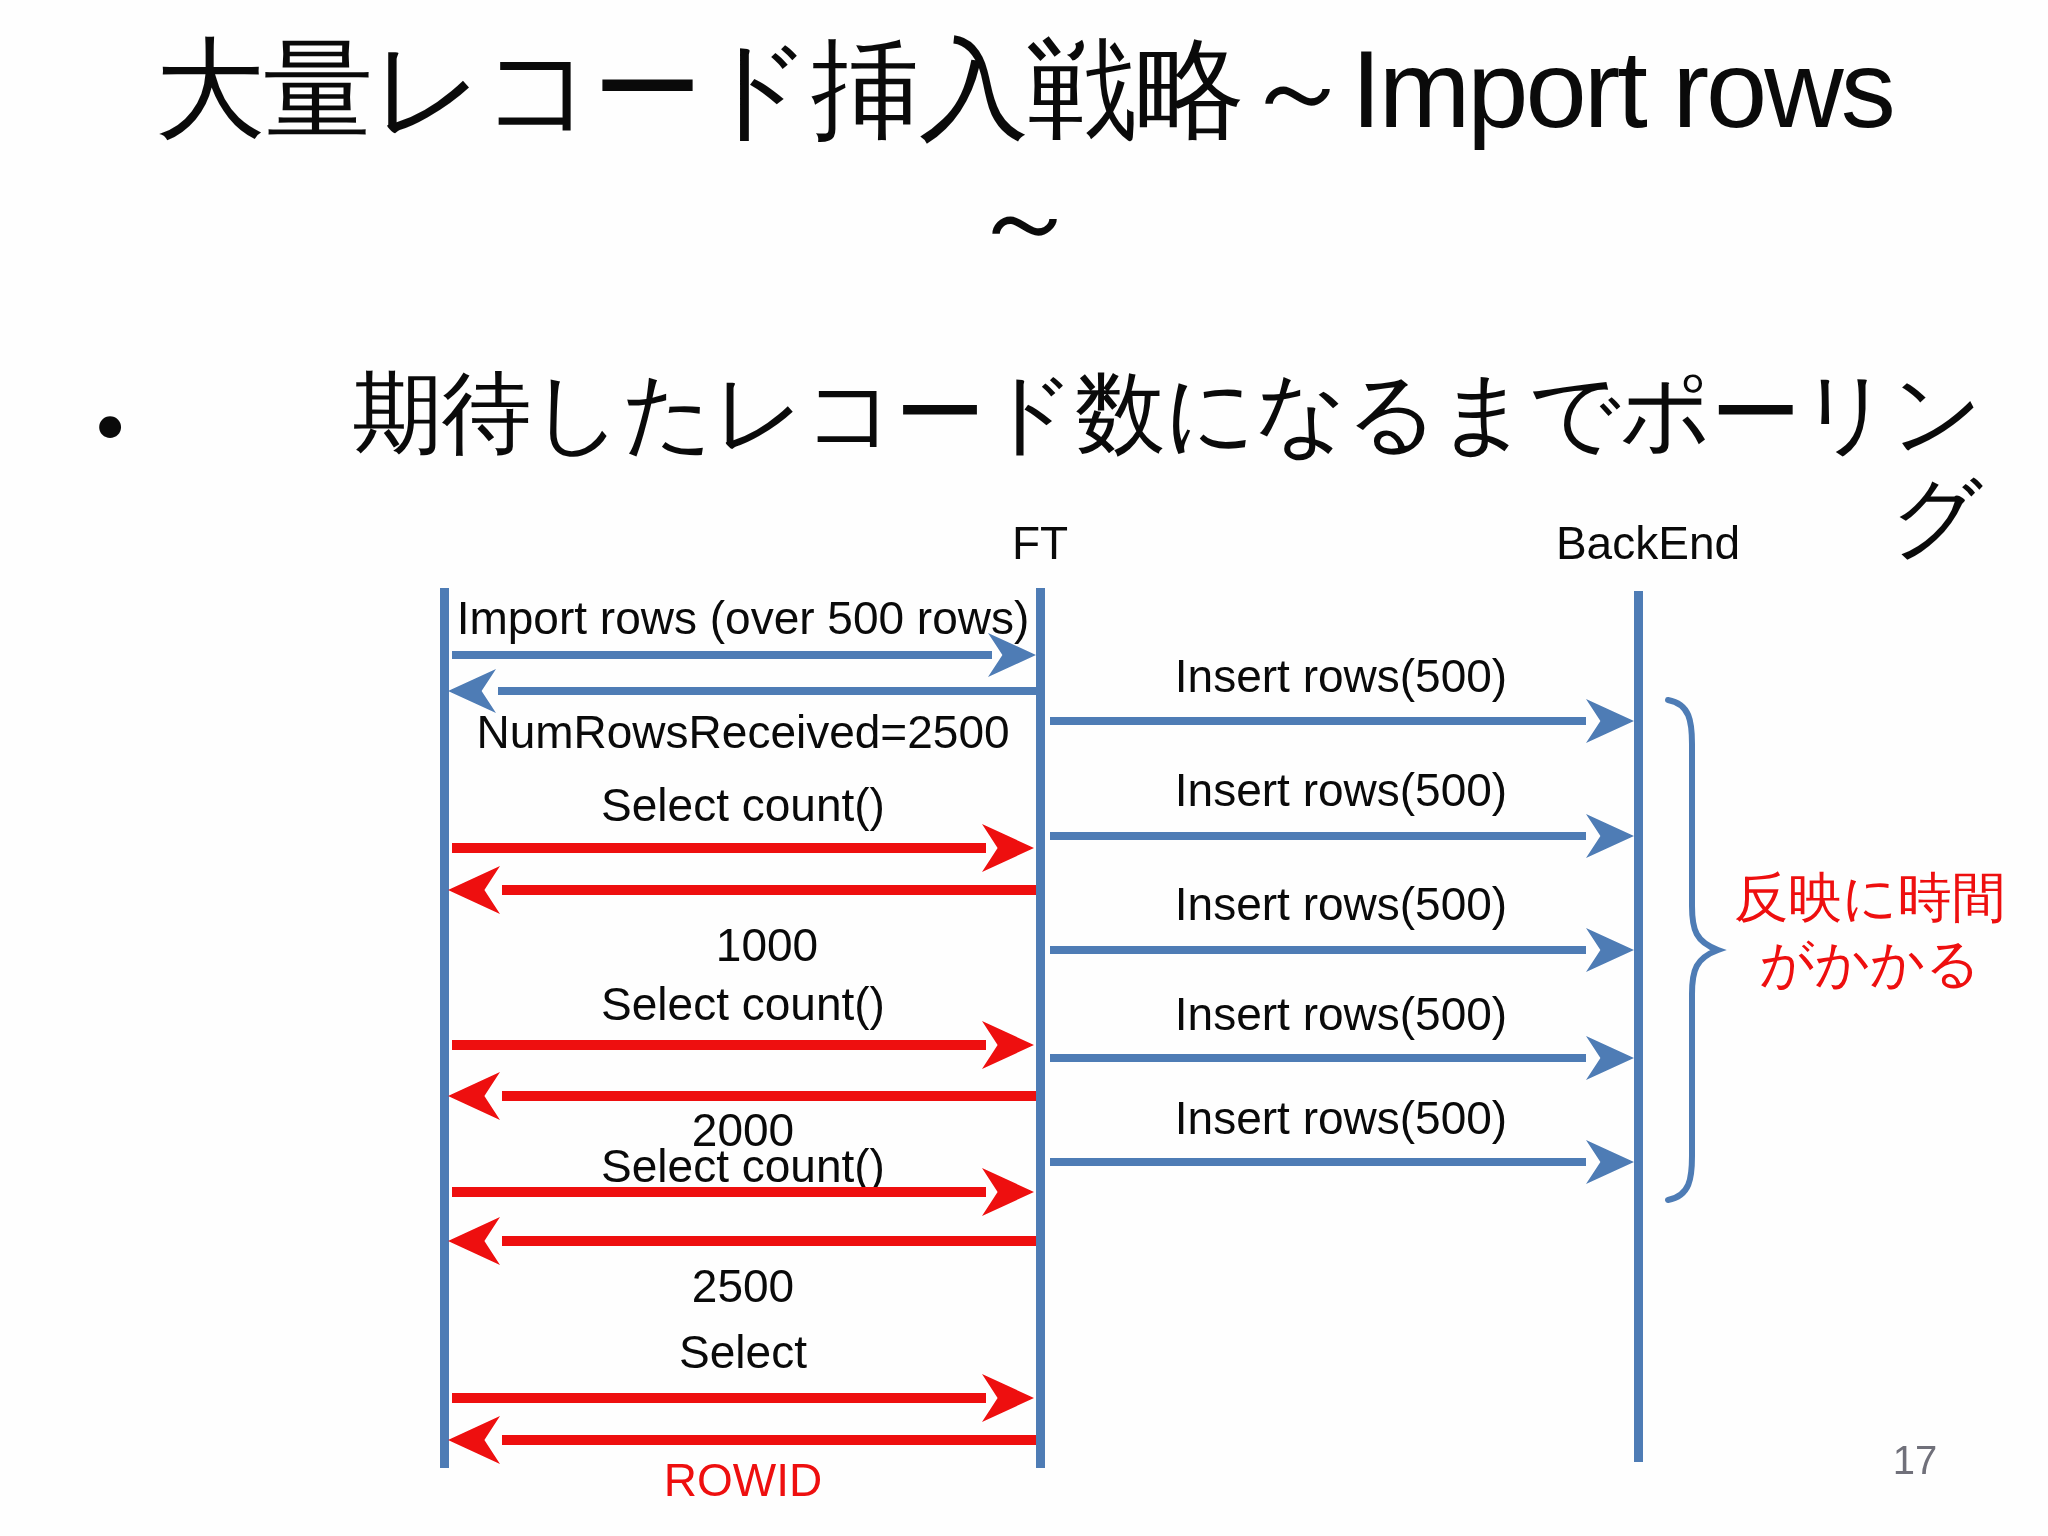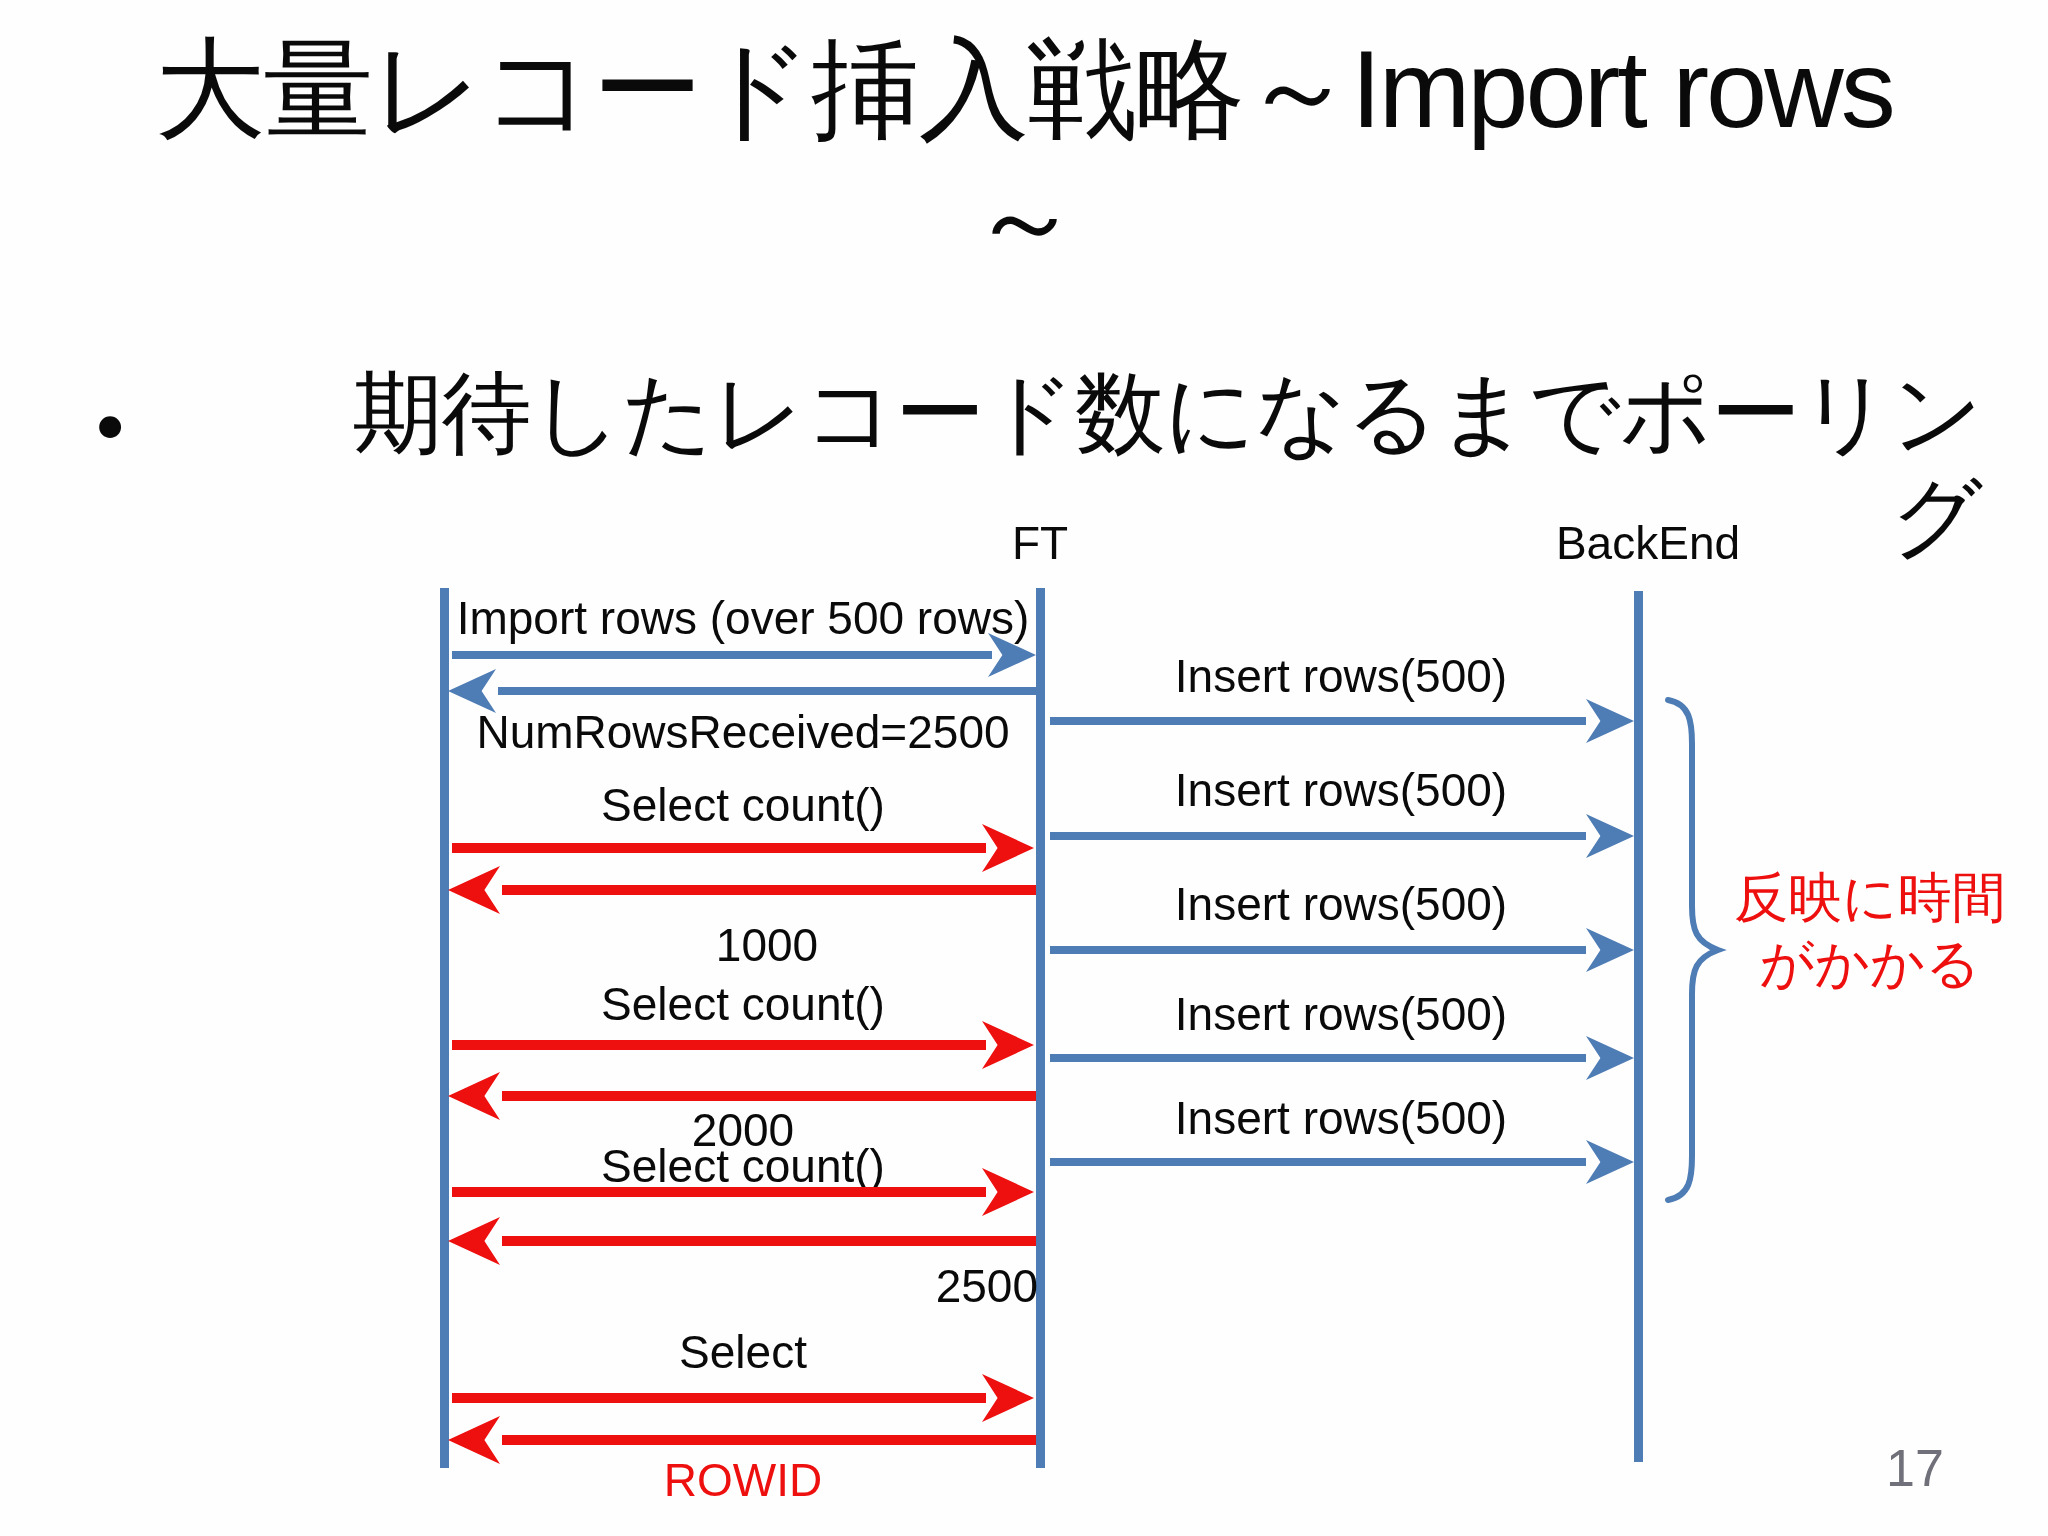--- a/index.html
+++ b/index.html
@@ -38,21 +38,21 @@
   .head.r{clip-path:polygon(0 0,100% 50%,0 100%,30% 50%);}
   .head.l{clip-path:polygon(100% 0,0 50%,100% 100%,70% 50%);}
 
   
   .bracket{position:absolute;left:1658px;top:694px;}
   .annotation{position:absolute;left:1712px;top:866px;width:316px;text-align:center;
               font-family:"Liberation Serif",serif;font-size:54px;line-height:1.22;
               color:var(--red);white-space:nowrap;}
 
   .page-number{position:absolute;left:1860px;top:1438px;width:110px;text-align:center;
-               font-size:52px;color:var(--gray);}
+               font-size:40px;color:var(--gray);}
 </style>
 </head>
 <body>
 
 <div class="slide">
 
   <div class="title">
     <div><span>大量レコード挿入戦略～</span><span class="latin">Import rows</span></div>
     <div>～</div>
   </div>
@@ -105,21 +105,21 @@
 
   <div class="lbl" style="left:448px;top:1142px;width:590px;">Select count()</div>
   <div class="arrow">
     <div class="shaft rs" style="left:452px;top:1187px;width:534px;"></div>
     <div class="head rh r" style="left:982px;top:1168px;"></div>
   </div>
   <div class="arrow">
     <div class="head rh l" style="left:448px;top:1217px;"></div>
     <div class="shaft rs" style="left:502px;top:1236px;width:534px;"></div>
   </div>
-  <div class="lbl" style="left:448px;top:1262px;width:590px;text-align:right;">2500</div>
+  <div class="lbl" style="left:448px;top:1262px;width:590px;">2500</div>
 
   <div class="lbl" style="left:448px;top:1328px;width:590px;">Select</div>
   <div class="arrow">
     <div class="shaft rs" style="left:452px;top:1393px;width:534px;"></div>
     <div class="head rh r" style="left:982px;top:1374px;"></div>
   </div>
   <div class="arrow">
     <div class="head rh l" style="left:448px;top:1416px;"></div>
     <div class="shaft rs" style="left:502px;top:1435px;width:534px;"></div>
   </div>

